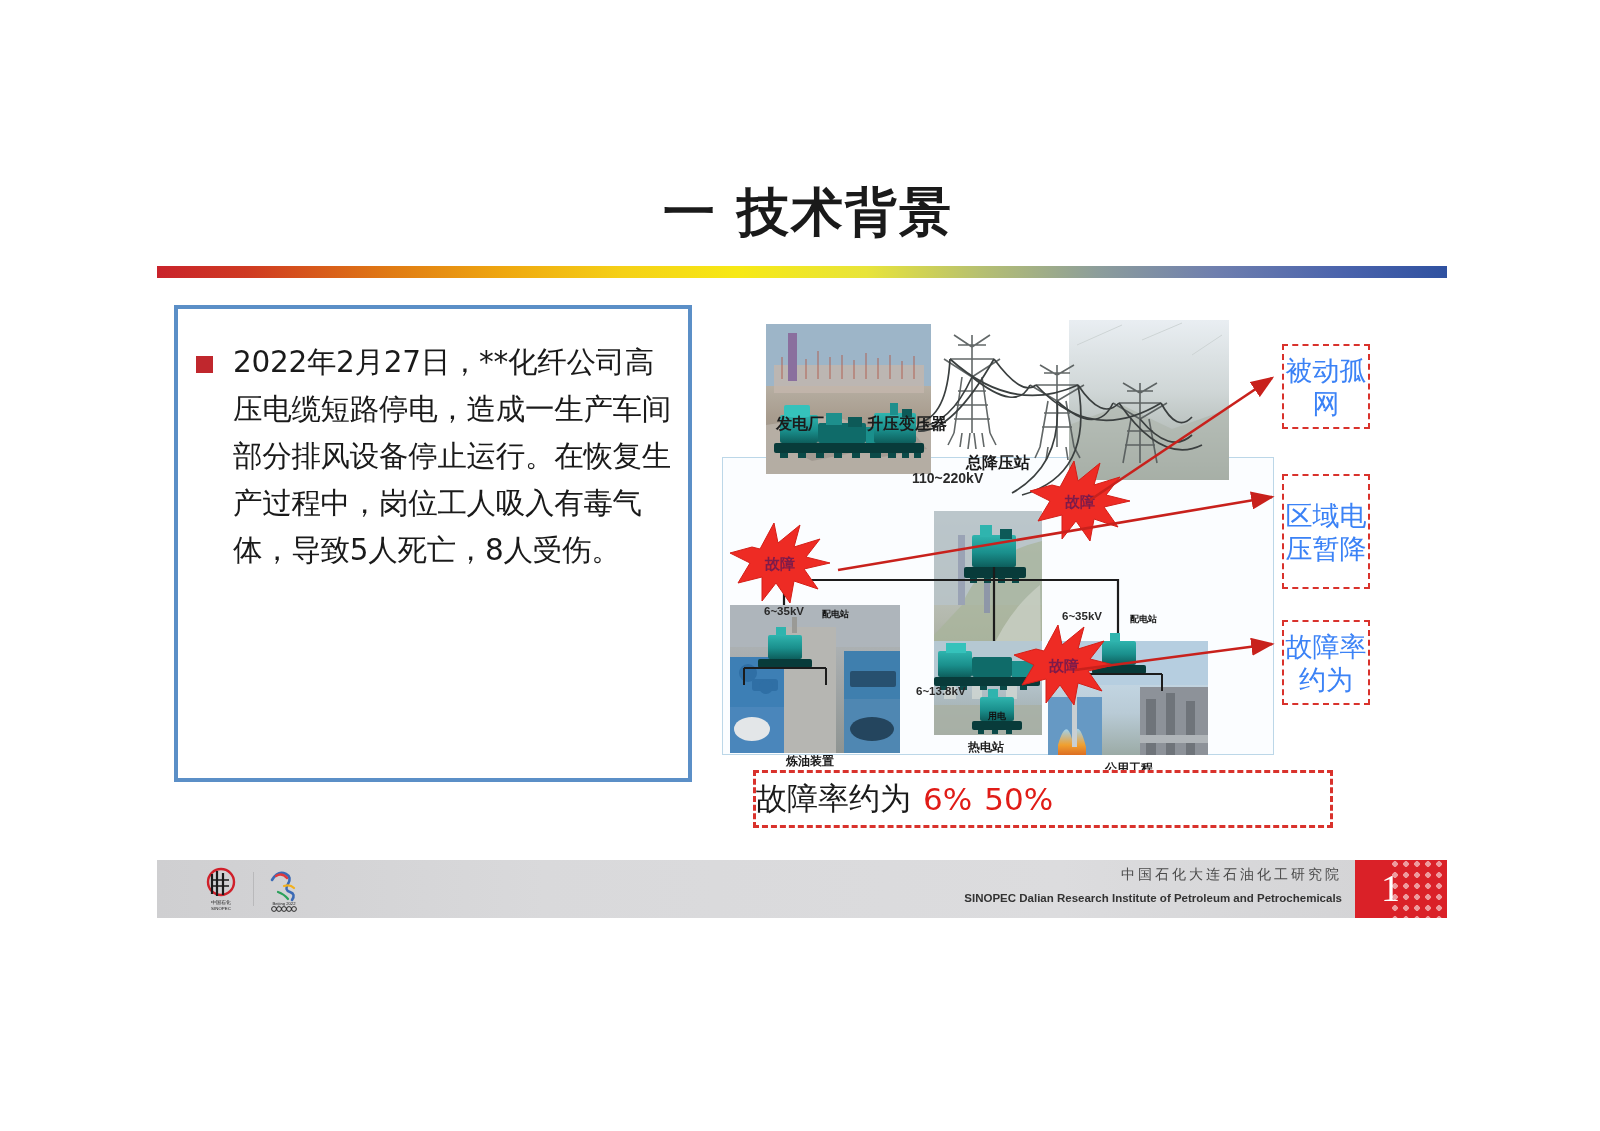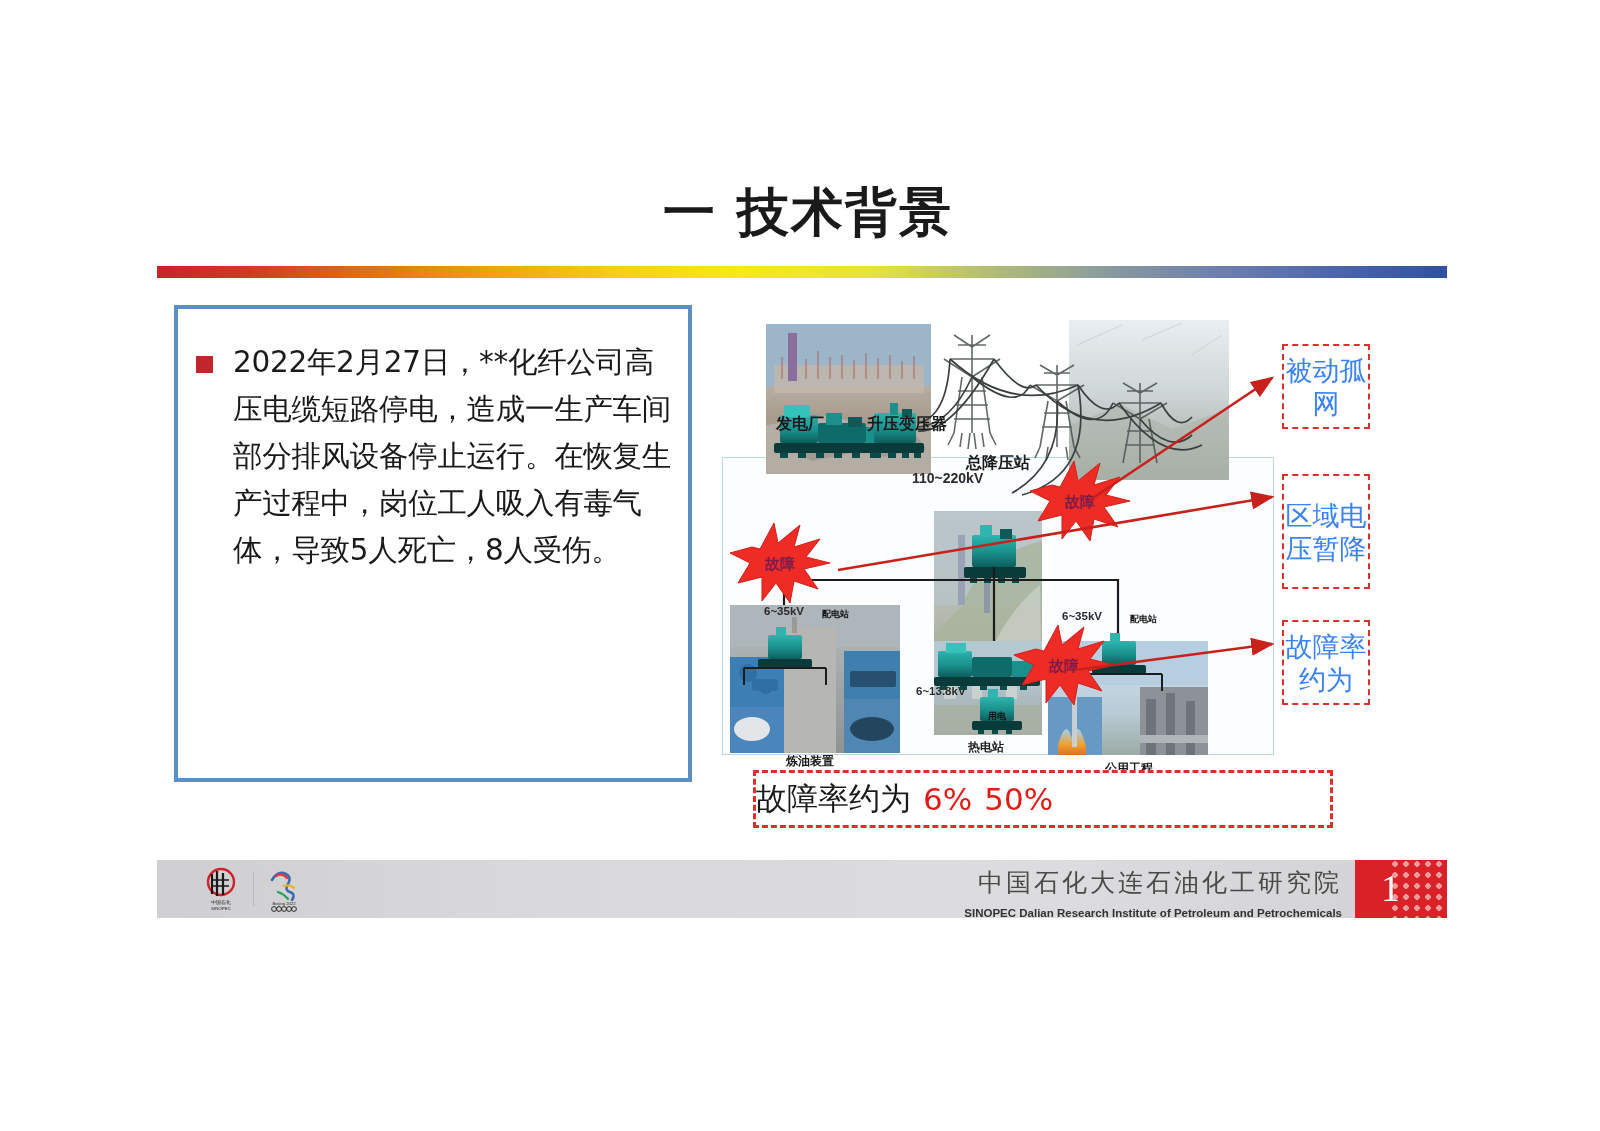--- a/index.html
+++ b/index.html
@@ -94,21 +94,21 @@
   
   .footer {
     position: absolute; left: 157px; top: 860px; width: 1290px; height: 58px;
     background: linear-gradient(to right,#cfcfd1 0%, #d9d9db 30%, #dcdcde 70%, #d2d2d4 100%);
   }
   .footer-logos { position: absolute; left: 42px; top: 4px; width: 110px; height: 50px; display: flex; gap: 10px; align-items: center; }
   .footer-org {
     position: absolute; right: 105px; top: 6px; text-align: right; width: 520px;
   }
   .footer-org .cn {
-    font-size: 25px; color: #4a4a4a; letter-spacing: 3px;
+    font-size: 14px; color: #4a4a4a; letter-spacing: 3px;
     font-family: Liberation Mono, monospace;
   }
   .footer-org .en {
     font-size: 11.5px; color: #333; font-weight: 700; margin-top: 8px;
     font-family: "Liberation Sans", sans-serif; letter-spacing: 0px;
   }
   .page-badge {
     position: absolute; right: 0px; top: 0px; width: 92px; height: 58px;
     background: #da2128; overflow: hidden;
   }

